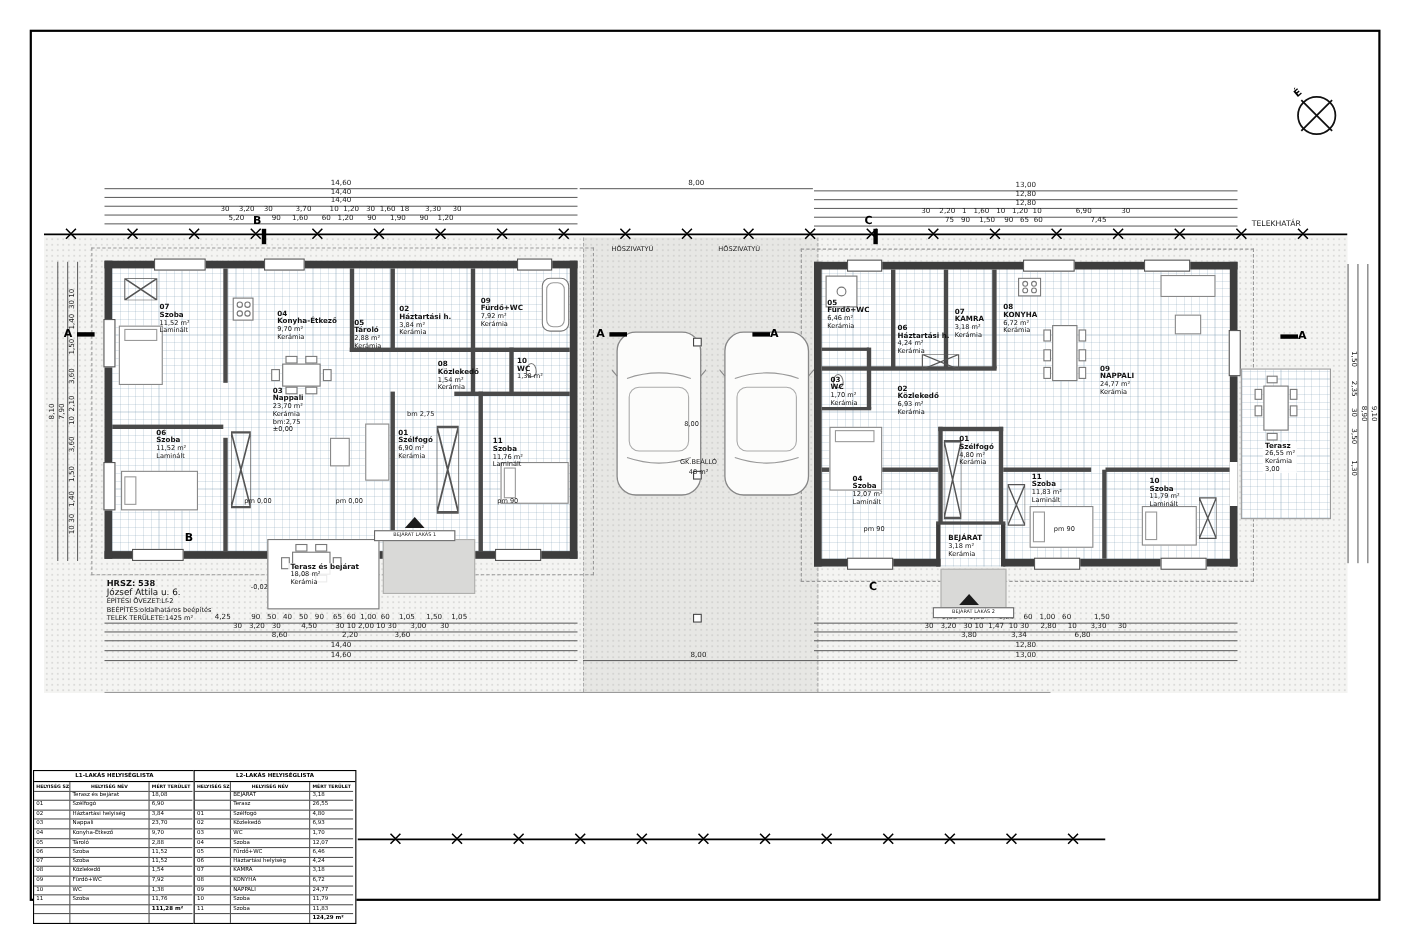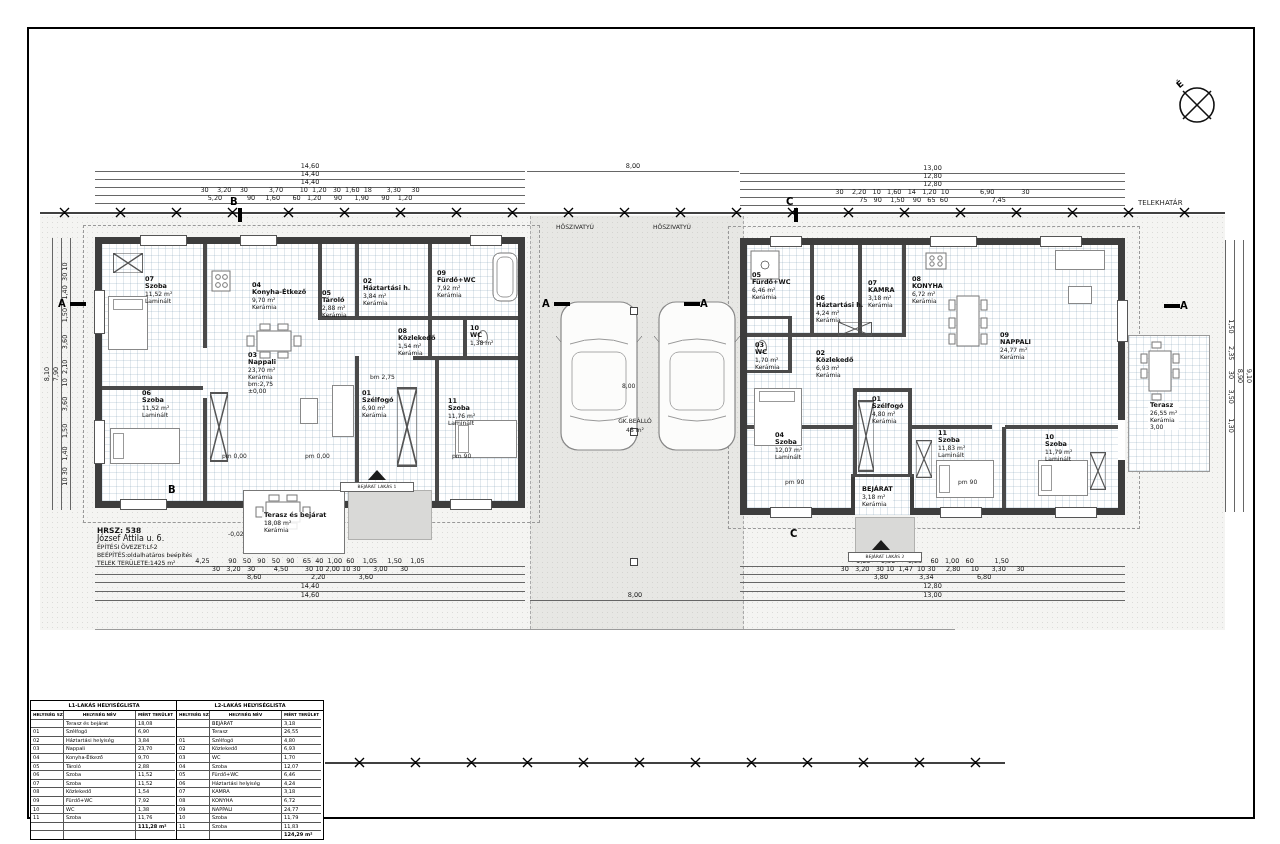--- a/index.html
+++ b/index.html
@@ -81,24 +81,24 @@
 
   <div class="abs dimrow" style="left:95px;top:163px;width:430px;">14,60</div>
   <div class="abs dimrow" style="left:95px;top:171px;width:430px;">14,40</div>
   <div class="abs dimrow" style="left:95px;top:179px;width:430px;">14,40</div>
   <div class="abs dimrow" style="left:95px;top:187px;width:430px;">30    3,20    30          3,70        10  1,20   30  1,60  18       3,30     30</div>
   <div class="abs dimrow" style="left:95px;top:195px;width:430px;">5,20            90     1,60      60   1,20      90      1,90      90    1,20</div>
   <div class="abs dimrow" style="left:527px;top:163px;width:212px;">8,00</div>
   <div class="abs dimrow" style="left:740px;top:165px;width:385px;">13,00</div>
   <div class="abs dimrow" style="left:740px;top:173px;width:385px;">12,80</div>
   <div class="abs dimrow" style="left:740px;top:181px;width:385px;">12,80</div>
-  <div class="abs dimrow" style="left:740px;top:189px;width:385px;">30    2,20   10   1,60   14   1,20  10               6,90             30</div>
+  <div class="abs dimrow" style="left:740px;top:189px;width:385px;">30    2,20   1   1,60   10   1,20  10               6,90             30</div>
   <div class="abs dimrow" style="left:740px;top:197px;width:385px;">75   90    1,50    90   65  60                     7,45</div>
 
-  <div class="abs dimrow" style="left:95px;top:558px;width:430px;">4,25         90   50   90   50   90    65  40  1,00  60    1,05     1,50    1,05</div>
+  <div class="abs dimrow" style="left:95px;top:558px;width:430px;">4,25         90   50   40   50   90    65  60  1,00  60    1,05     1,50    1,05</div>
   <div class="abs dimrow" style="left:95px;top:566px;width:430px;">30   3,20   30         4,50        30 10 2,00 10 30      3,00      30</div>
   <div class="abs dimrow" style="left:95px;top:574px;width:430px;">8,60                        2,20                3,60</div>
   <div class="abs dimrow" style="left:95px;top:583px;width:430px;">14,40</div>
   <div class="abs dimrow" style="left:95px;top:592px;width:430px;">14,60</div>
   <div class="abs dimrow" style="left:740px;top:558px;width:385px;">1,05     1,50      1,25    60   1,00   60          1,50</div>
   <div class="abs dimrow" style="left:740px;top:566px;width:385px;">30   3,20   30 10  1,47  10 30     2,80     10      3,30     30</div>
   <div class="abs dimrow" style="left:740px;top:574px;width:385px;">3,80               3,34                     6,80</div>
   <div class="abs dimrow" style="left:740px;top:583px;width:385px;">12,80</div>
   <div class="abs dimrow" style="left:740px;top:592px;width:385px;">13,00</div>
   <div class="abs dimrow" style="left:530px;top:592px;width:210px;">8,00</div>

